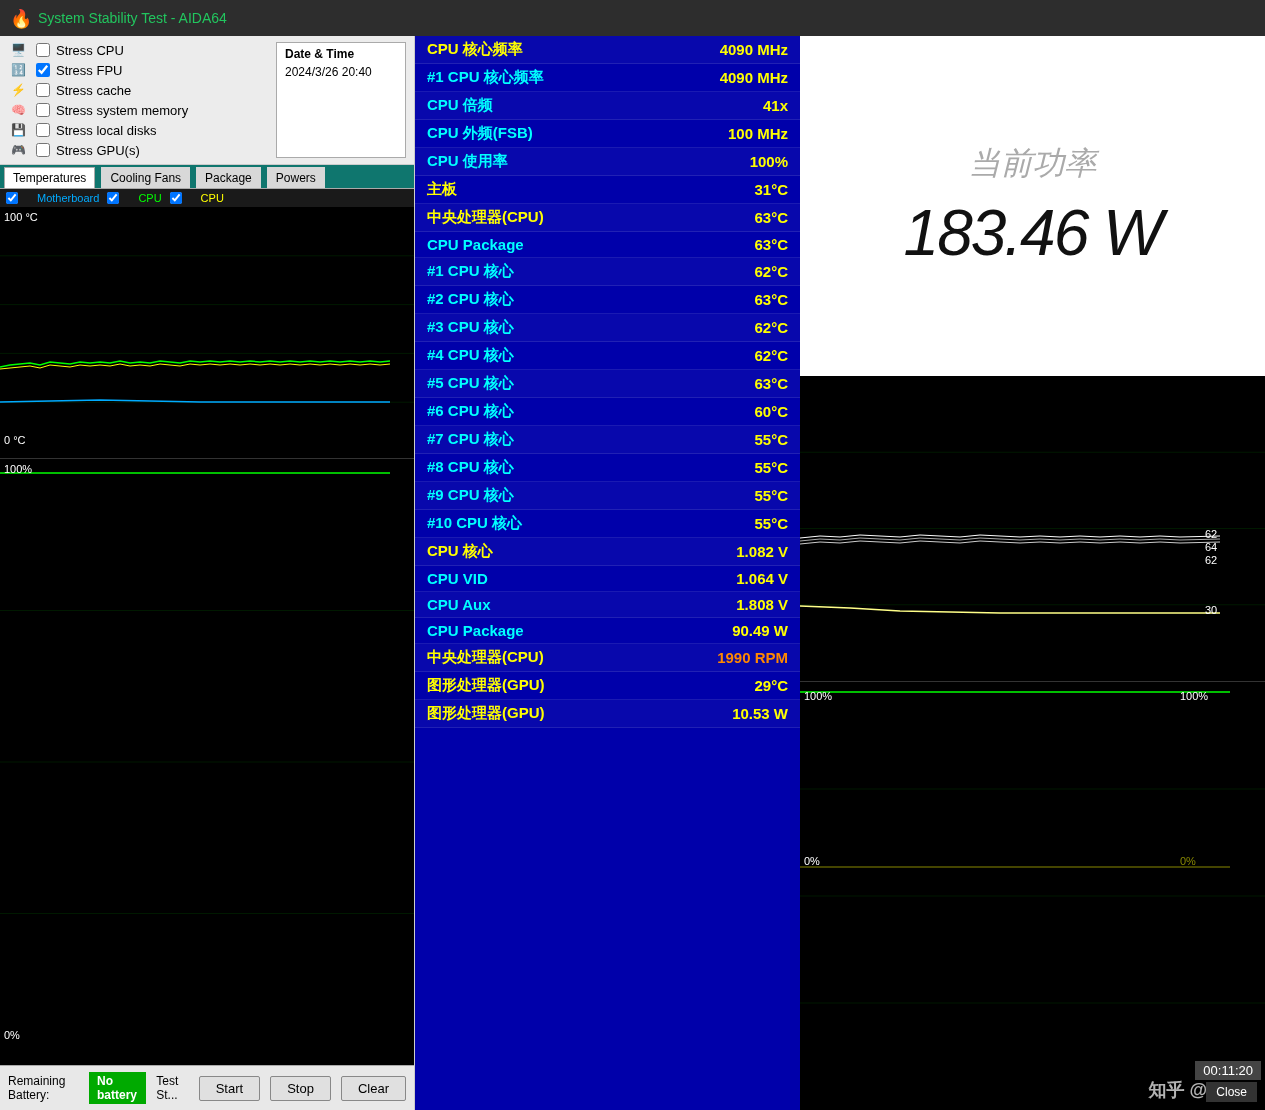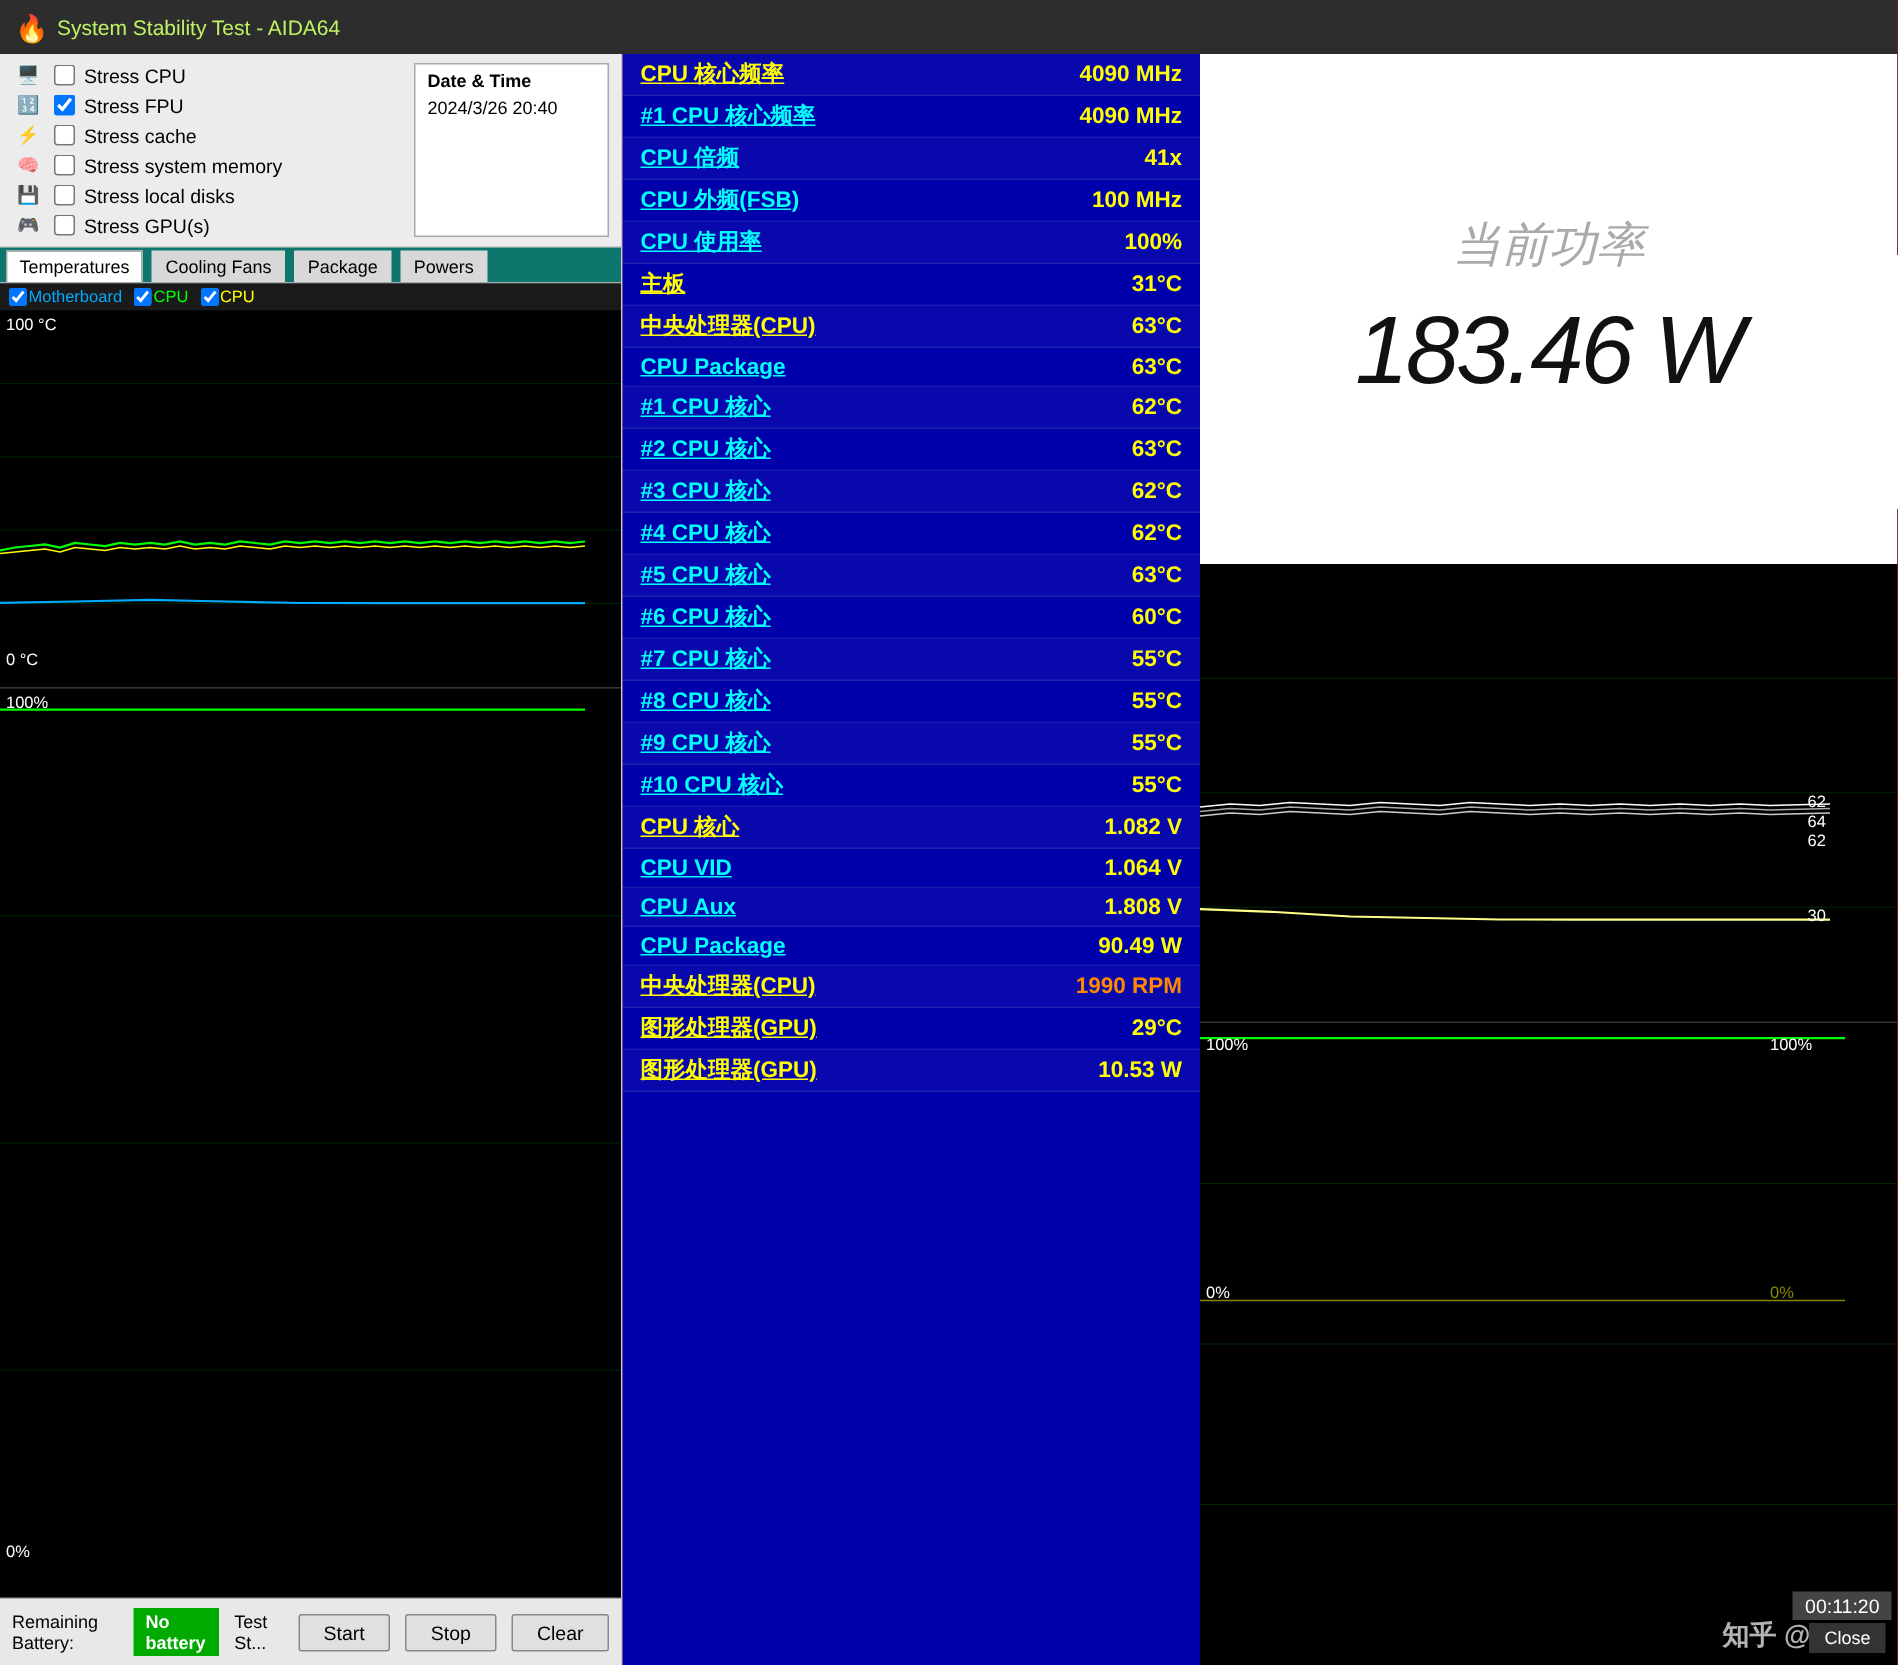--- a/index.html
+++ b/index.html
@@ -22,21 +22,21 @@
       padding: 0 10px;
       gap: 8px;
       flex-shrink: 0;
     }
     .title-bar-icon {
       width: 20px;
       height: 20px;
       font-size: 18px;
     }
     .title-bar-text {
-      color: #bef264;
+      color: #22c55e;
       font-size: 14px;
     }
 
     
     .main-content {
       display: flex;
       flex: 1;
       overflow: hidden;
     }
 
@@ -109,21 +109,21 @@
     .chart-container {
       background: #000;
       height: 270px;
       position: relative;
       border-bottom: 1px solid #333;
       overflow: hidden;
     }
     .legend-checkbox {
       display: flex;
       align-items: flex-start;
-      gap: 1px;
+      gap: 19px;
       color: white;
       font-size: 11px;
     }
 
     .chart-container-2 {
       background: #000;
       height: 200px;
       position: relative;
       overflow: hidden;
     }
@@ -168,21 +168,20 @@
       justify-content: space-between;
       align-items: center;
       padding: 4px 12px;
       border-bottom: 1px solid rgba(255,255,255,0.1);
     }
     .info-row:nth-child(odd) { background: rgba(255,255,255,0.03); }
 
     .info-label {
       font-size: 15px;
       font-weight: bold;
-      text-decoration: underline;
     }
     .info-value {
       font-size: 15px;
       font-weight: bold;
     }
 
     .label-yellow { color: #ffff00; }
     .label-cyan { color: #00ffff; }
     .value-yellow { color: #ffff00; }
     .value-orange { color: #ff8800; }

